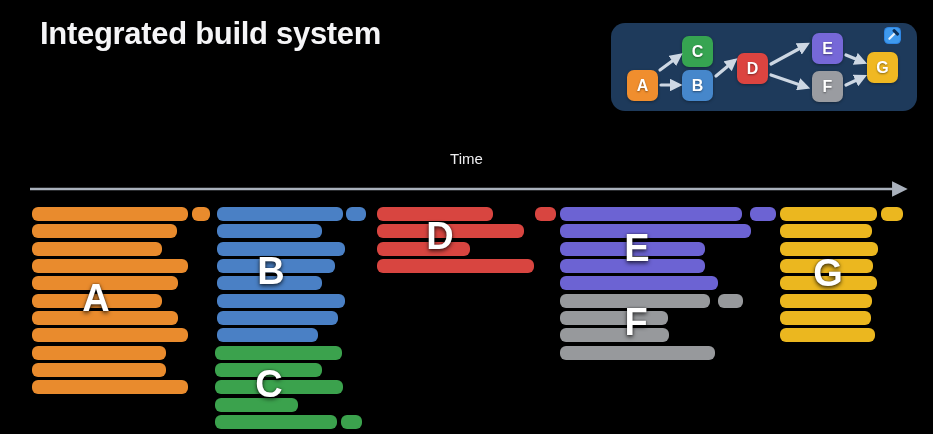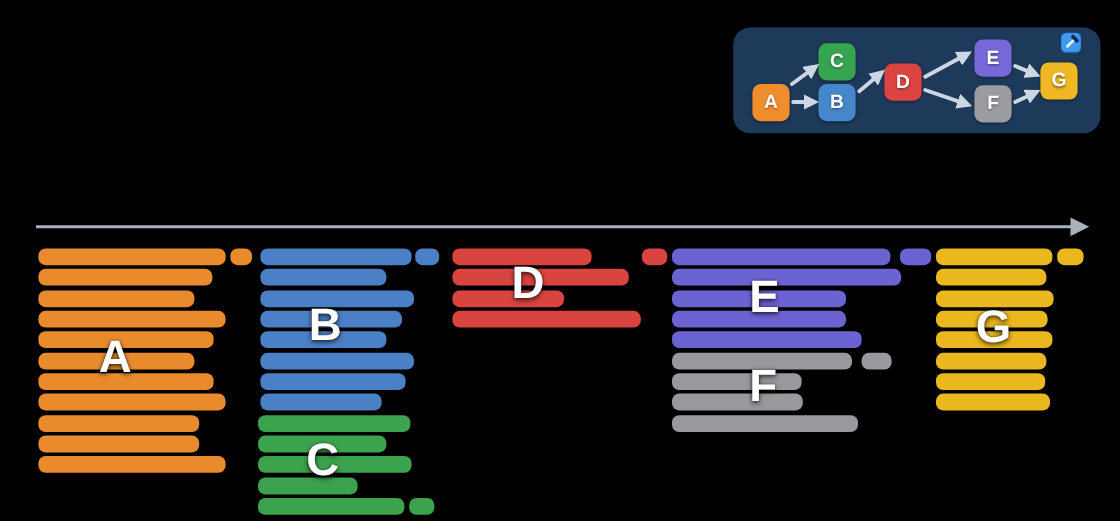--- a/index.html
+++ b/index.html
@@ -80,20 +80,21 @@
     font-weight: 700;
     text-shadow: 0 2px 4px rgba(0,0,0,0.7), 0 0 2px rgba(0,0,0,0.5);
     line-height: 1;
   }
 </style>
 </head>
 <body>
 
 <div class="stage">
 
+  <h1 class="slide-title">Integrated build system</h1>
 
   <div class="graph-panel"></div>
   <div id="graph-nodes">
       <div class="graph-node" style="left: 627px; top: 70px; width: 31px; height: 31px; background: rgb(240, 142, 46);">A</div>
       <div class="graph-node" style="left: 682px; top: 36px; width: 31px; height: 31px; background: rgb(54, 164, 81);">C</div>
       <div class="graph-node" style="left: 682px; top: 70px; width: 31px; height: 31px; background: rgb(70, 135, 203);">B</div>
       <div class="graph-node" style="left: 737px; top: 53px; width: 31px; height: 31px; background: rgb(220, 68, 64);">D</div>
       <div class="graph-node" style="left: 812px; top: 33px; width: 31px; height: 31px; background: rgb(118, 104, 216);">E</div>
       <div class="graph-node" style="left: 812px; top: 71px; width: 31px; height: 31px; background: rgb(154, 156, 161);">F</div>
       <div class="graph-node" style="left: 867px; top: 52px; width: 31px; height: 31px; background: rgb(240, 184, 34);">G</div>
@@ -122,20 +123,21 @@
   <line x1="660" y1="70" x2="679" y2="56" stroke="#CDD7E3" stroke-width="3.2" stroke-linecap="round" marker-end="url(#mk-graph)"></line>
       <line x1="661" y1="85" x2="678" y2="85" stroke="#CDD7E3" stroke-width="3.2" stroke-linecap="round" marker-end="url(#mk-graph)"></line>
       <line x1="716" y1="76" x2="734" y2="61" stroke="#CDD7E3" stroke-width="3.2" stroke-linecap="round" marker-end="url(#mk-graph)"></line>
       <line x1="771" y1="64" x2="806" y2="45" stroke="#CDD7E3" stroke-width="3.2" stroke-linecap="round" marker-end="url(#mk-graph)"></line>
       <line x1="771" y1="75" x2="806" y2="87" stroke="#CDD7E3" stroke-width="3.2" stroke-linecap="round" marker-end="url(#mk-graph)"></line>
       <line x1="846" y1="55" x2="863" y2="62" stroke="#CDD7E3" stroke-width="3.2" stroke-linecap="round" marker-end="url(#mk-graph)"></line>
       <line x1="846" y1="85" x2="863" y2="77" stroke="#CDD7E3" stroke-width="3.2" stroke-linecap="round" marker-end="url(#mk-graph)"></line>
       <line x1="30" y1="189" x2="903" y2="189" stroke="#A9B1BC" stroke-width="2.6" marker-end="url(#mk-axis)"></line>
     </svg>
 
+  <div class="time-label">Time</div>
 
   <div id="bars">
       <div class="bar" style="left: 32px; top: 207px; width: 156px; height: 14px; border-radius: 6px; background: rgb(233, 139, 45);"></div>
       <div class="bar" style="left: 192px; top: 207px; width: 18px; height: 14px; border-radius: 6px; background: rgb(233, 139, 45);"></div>
       <div class="bar" style="left: 32px; top: 224px; width: 145px; height: 14px; border-radius: 6px; background: rgb(233, 139, 45);"></div>
       <div class="bar" style="left: 32px; top: 242px; width: 130px; height: 14px; border-radius: 6px; background: rgb(233, 139, 45);"></div>
       <div class="bar" style="left: 32px; top: 259px; width: 156px; height: 14px; border-radius: 6px; background: rgb(233, 139, 45);"></div>
       <div class="bar" style="left: 32px; top: 276px; width: 146px; height: 14px; border-radius: 6px; background: rgb(233, 139, 45);"></div>
       <div class="bar" style="left: 32px; top: 294px; width: 130px; height: 14px; border-radius: 6px; background: rgb(233, 139, 45);"></div>
       <div class="bar" style="left: 32px; top: 311px; width: 146px; height: 14px; border-radius: 6px; background: rgb(233, 139, 45);"></div>

